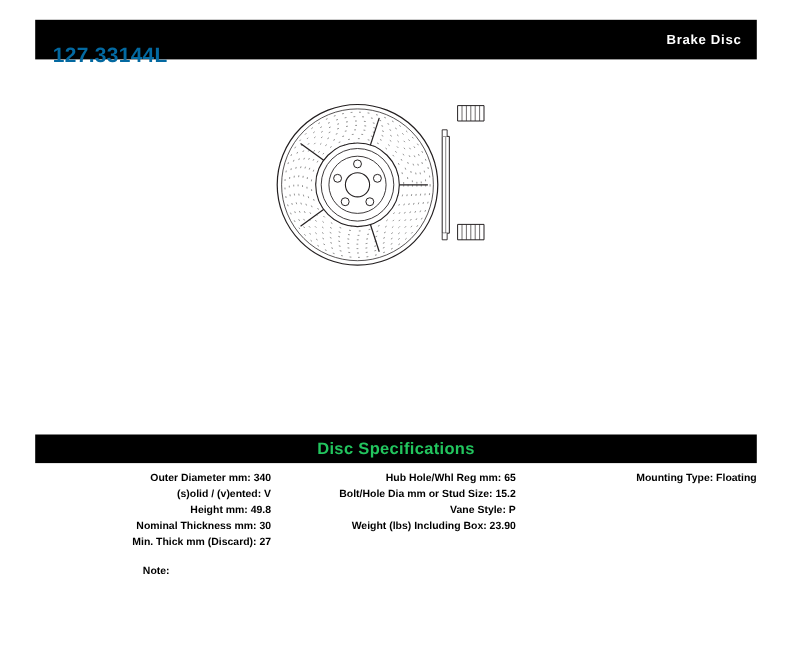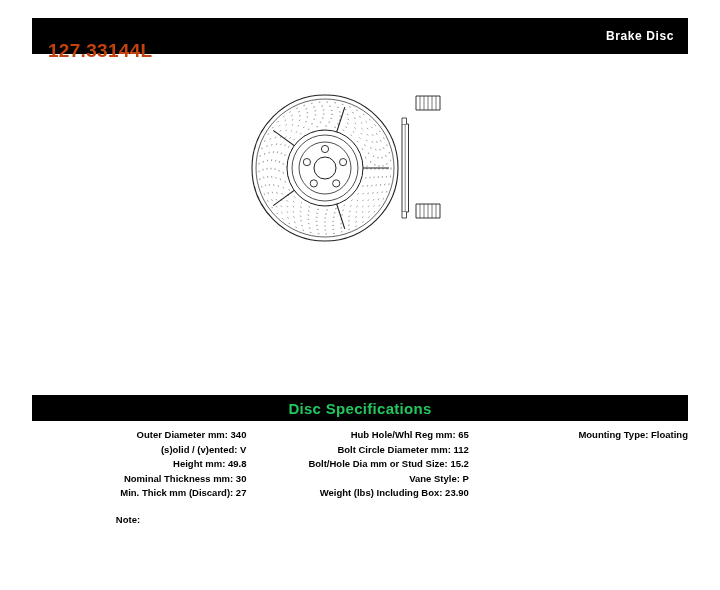--- a/index.html
+++ b/index.html
@@ -28,21 +28,21 @@
     width: 656px;
     height: 36px;
     background: #000000;
     display: flex;
     align-items: center;
     justify-content: space-between;
     box-sizing: border-box;
     padding: 0 14px 0 16px;
   }
   .part-number {
-    color: #c2410c;
+    color: #0369a1;
     font-size: 19px;
     font-weight: bold;
     letter-spacing: 0.3px;
     line-height: 1;
     margin-top: 28px;
   }
   .product-type {
     color: #ffffff;
     font-size: 12px;
     font-weight: bold;
@@ -107,21 +107,21 @@
     width: 33.4%;
     text-align: right;
     box-sizing: border-box;
   }
   .spec-line {
     white-space: nowrap;
   }
 
   .note {
     position: absolute;
-    left: 18px;
+    left: 32px;
     top: 514px;
     width: 220px;
     text-align: center;
     font-size: 9.5px;
     font-weight: bold;
   }
 </style>
 </head>
 <body>
 
@@ -213,21 +213,20 @@
   <div class="spec-columns">
     <div class="spec-col spec-col-1">
       <div class="spec-line">Outer Diameter mm: 340</div>
       <div class="spec-line">(s)olid / (v)ented: V</div>
       <div class="spec-line">Height mm: 49.8</div>
       <div class="spec-line">Nominal Thickness mm: 30</div>
       <div class="spec-line">Min. Thick mm (Discard): 27</div>
     </div>
     <div class="spec-col spec-col-2">
       <div class="spec-line">Hub Hole/Whl Reg mm: 65</div>
-      <div class="spec-line">Bolt Circle Diameter mm: 112</div>
       <div class="spec-line">Bolt/Hole Dia mm or Stud Size: 15.2</div>
       <div class="spec-line">Vane Style: P</div>
       <div class="spec-line">Weight (lbs) Including Box: 23.90</div>
     </div>
     <div class="spec-col spec-col-3">
       <div class="spec-line">Mounting Type: Floating</div>
     </div>
   </div>
 
   <div class="note">Note:</div>

